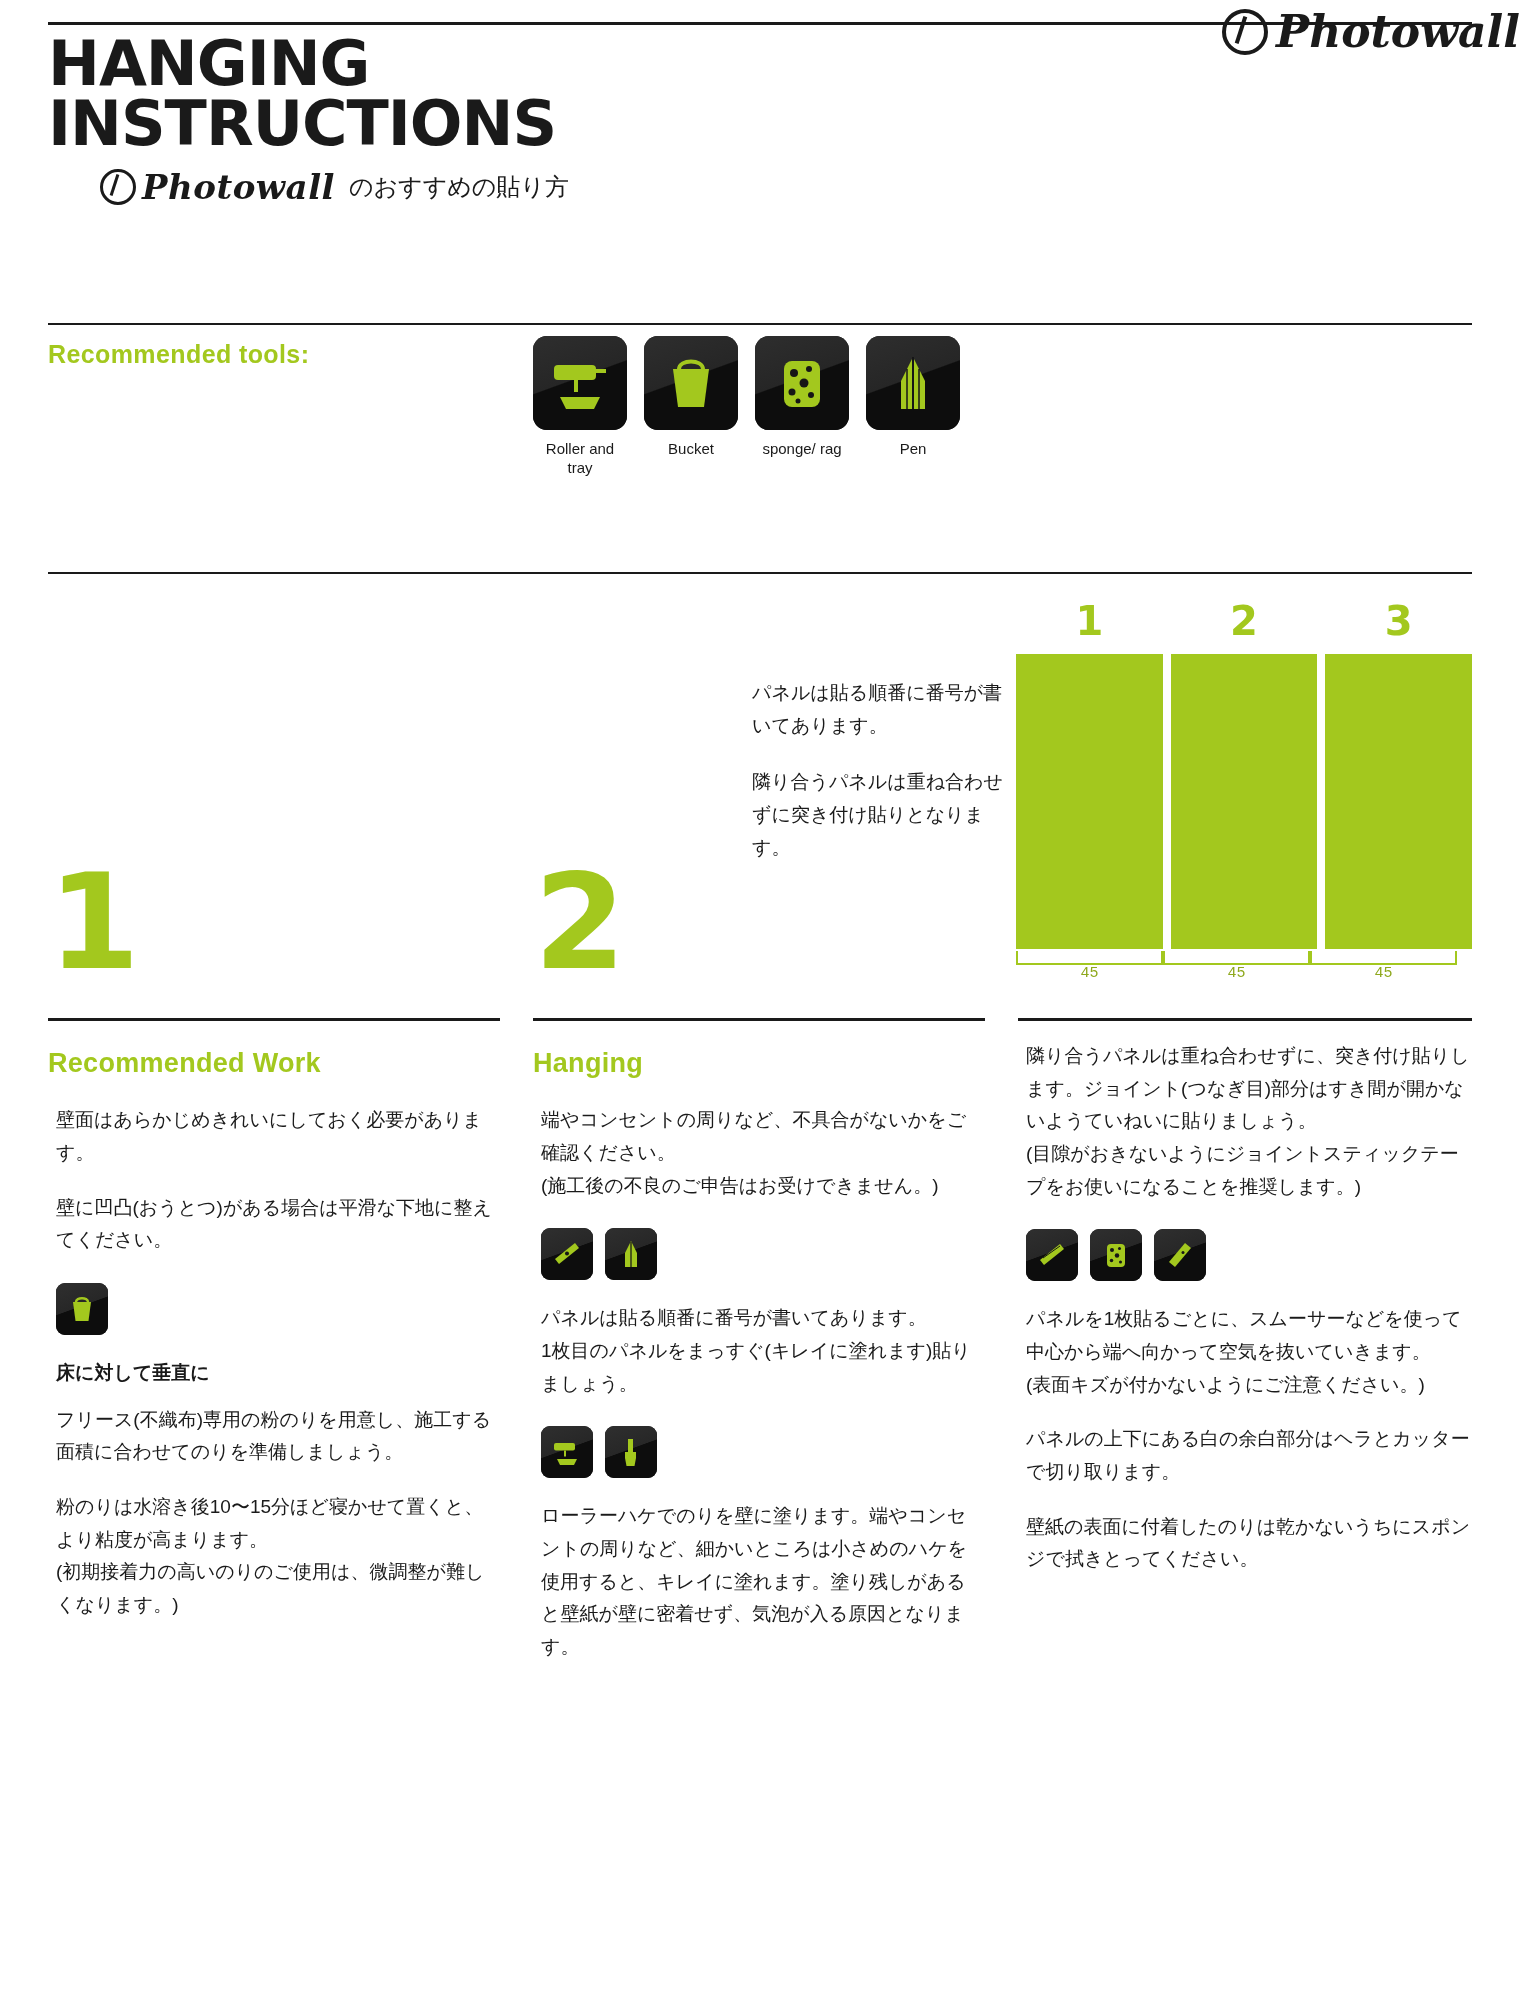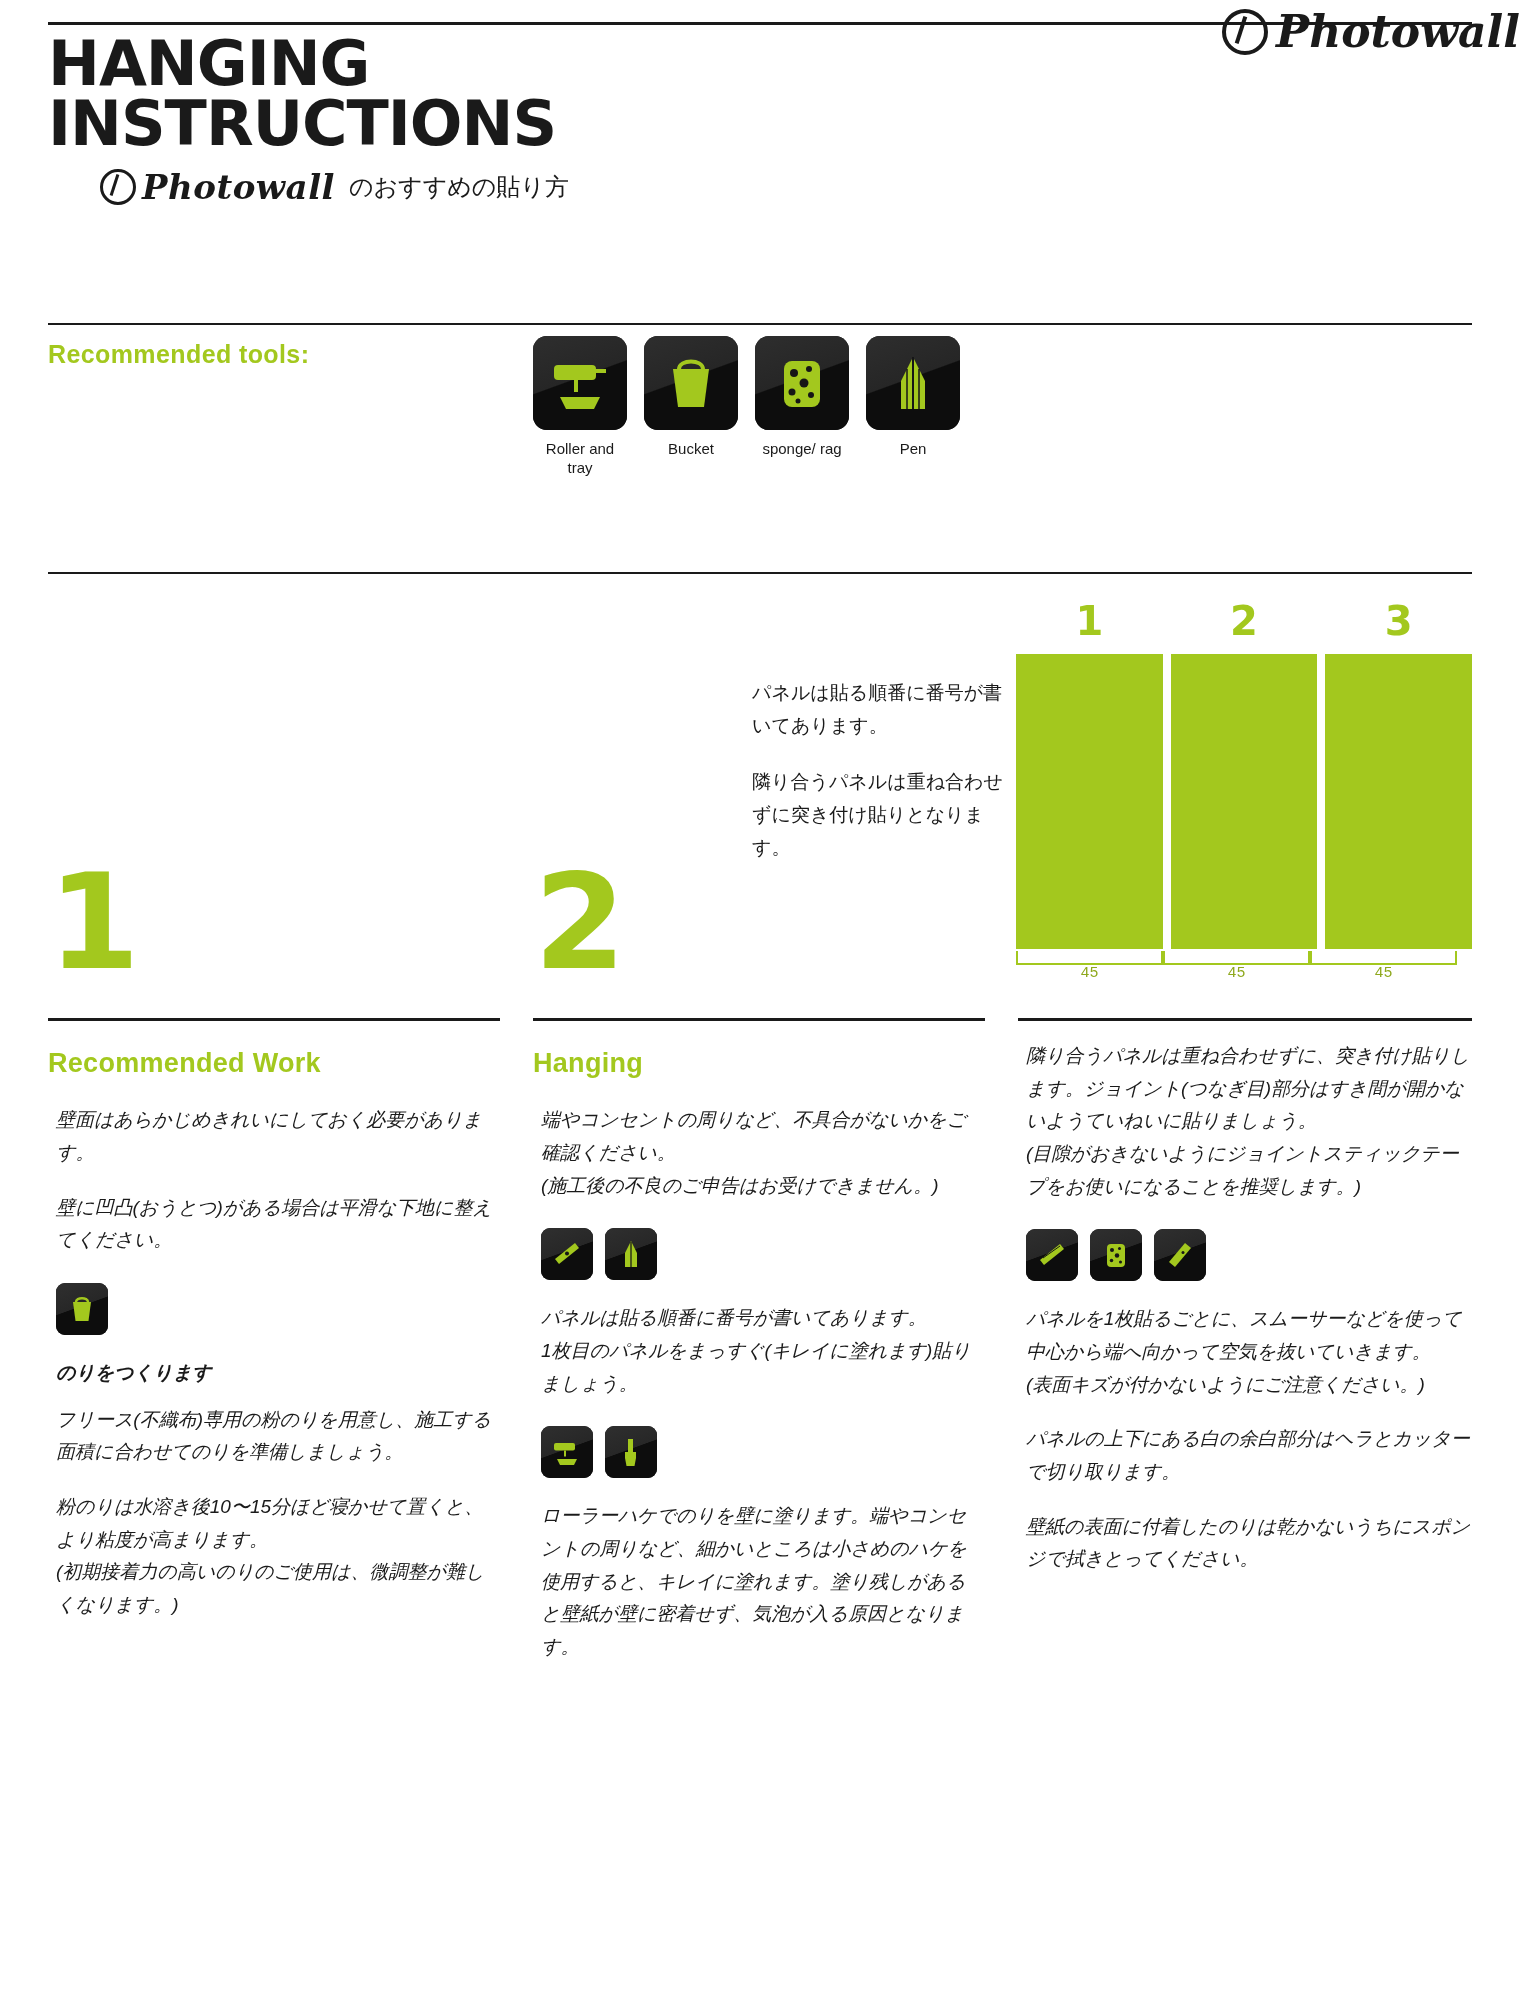--- a/index.html
+++ b/index.html
@@ -269,21 +269,20 @@
   .col h2 {
     margin: 0 0 18px 0;
     font-size: 27px;
     font-weight: bold;
     color: #a3c81e;
     letter-spacing: 0.3px;
   }
   .col p {
     margin: 0 0 22px 0;
     padding-left: 8px;
-    font-style: italic;
   }
   .col p.tight { margin-bottom: 0; }
   .col .bold-lead {
     font-weight: bold;
     margin-bottom: 14px;
   }
   .mini-icons {
     display: flex;
     gap: 12px;
     margin: 26px 0 22px 8px;
@@ -450,21 +449,21 @@
     <div class="mini-icons">
       <div class="mini-icon">
         <div class="mini-glyph">
           <svg width="36" height="36" viewBox="0 0 72 72">
             <path d="M18 22 L54 22 L49 60 L23 60 Z" fill="#a3c81e"></path>
             <path d="M24 22 C24 12, 48 12, 48 22" stroke="#a3c81e" stroke-width="5" fill="none"></path>
           </svg>
         </div>
       </div>
     </div>
-    <p class="bold-lead">のりをつくります</p>
+    <p class="bold-lead">床に対して垂直に</p>
     <p>フリース(不織布)専用の粉のりを用意し、施工する面積に合わせてのりを準備しましょう。</p>
     <p class="tight">粉のりは水溶き後10〜15分ほど寝かせて置くと、より粘度が高まります。</p>
     <p>(初期接着力の高いのりのご使用は、微調整が難しくなります。)</p>
   </div>
 
   <div class="col c2">
     <h2>Hanging</h2>
     <p class="tight">端やコンセントの周りなど、不具合がないかをご確認ください。</p>
     <p>(施工後の不良のご申告はお受けできません。)</p>
     <div class="mini-icons">

